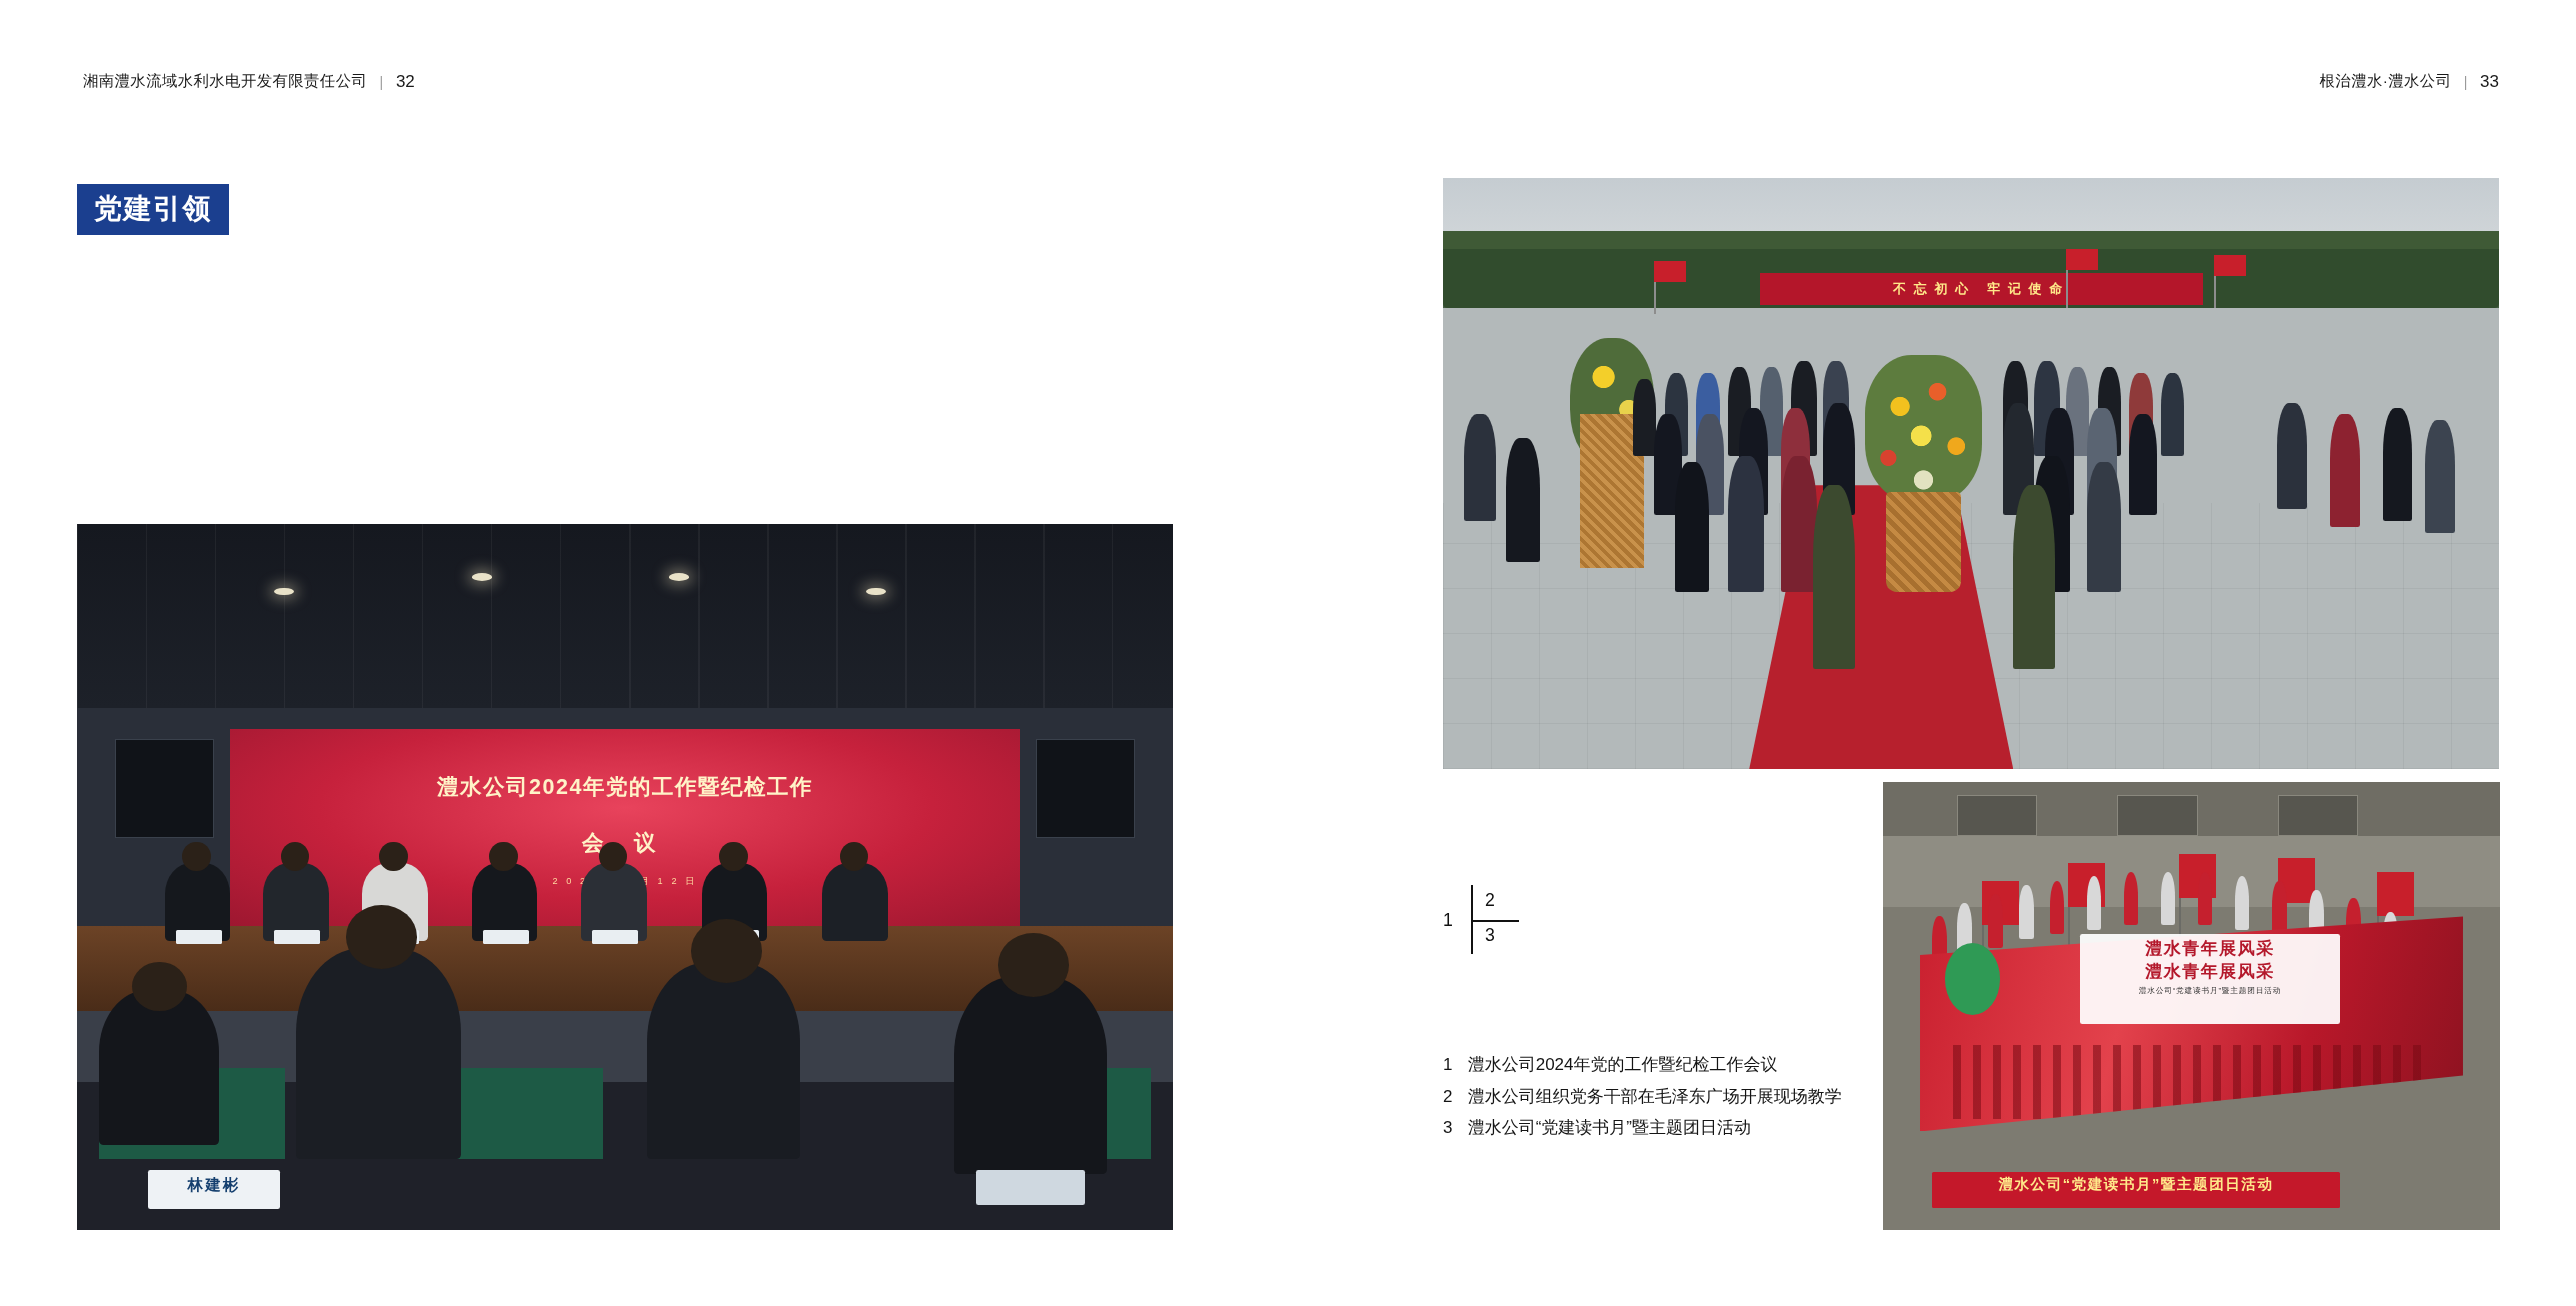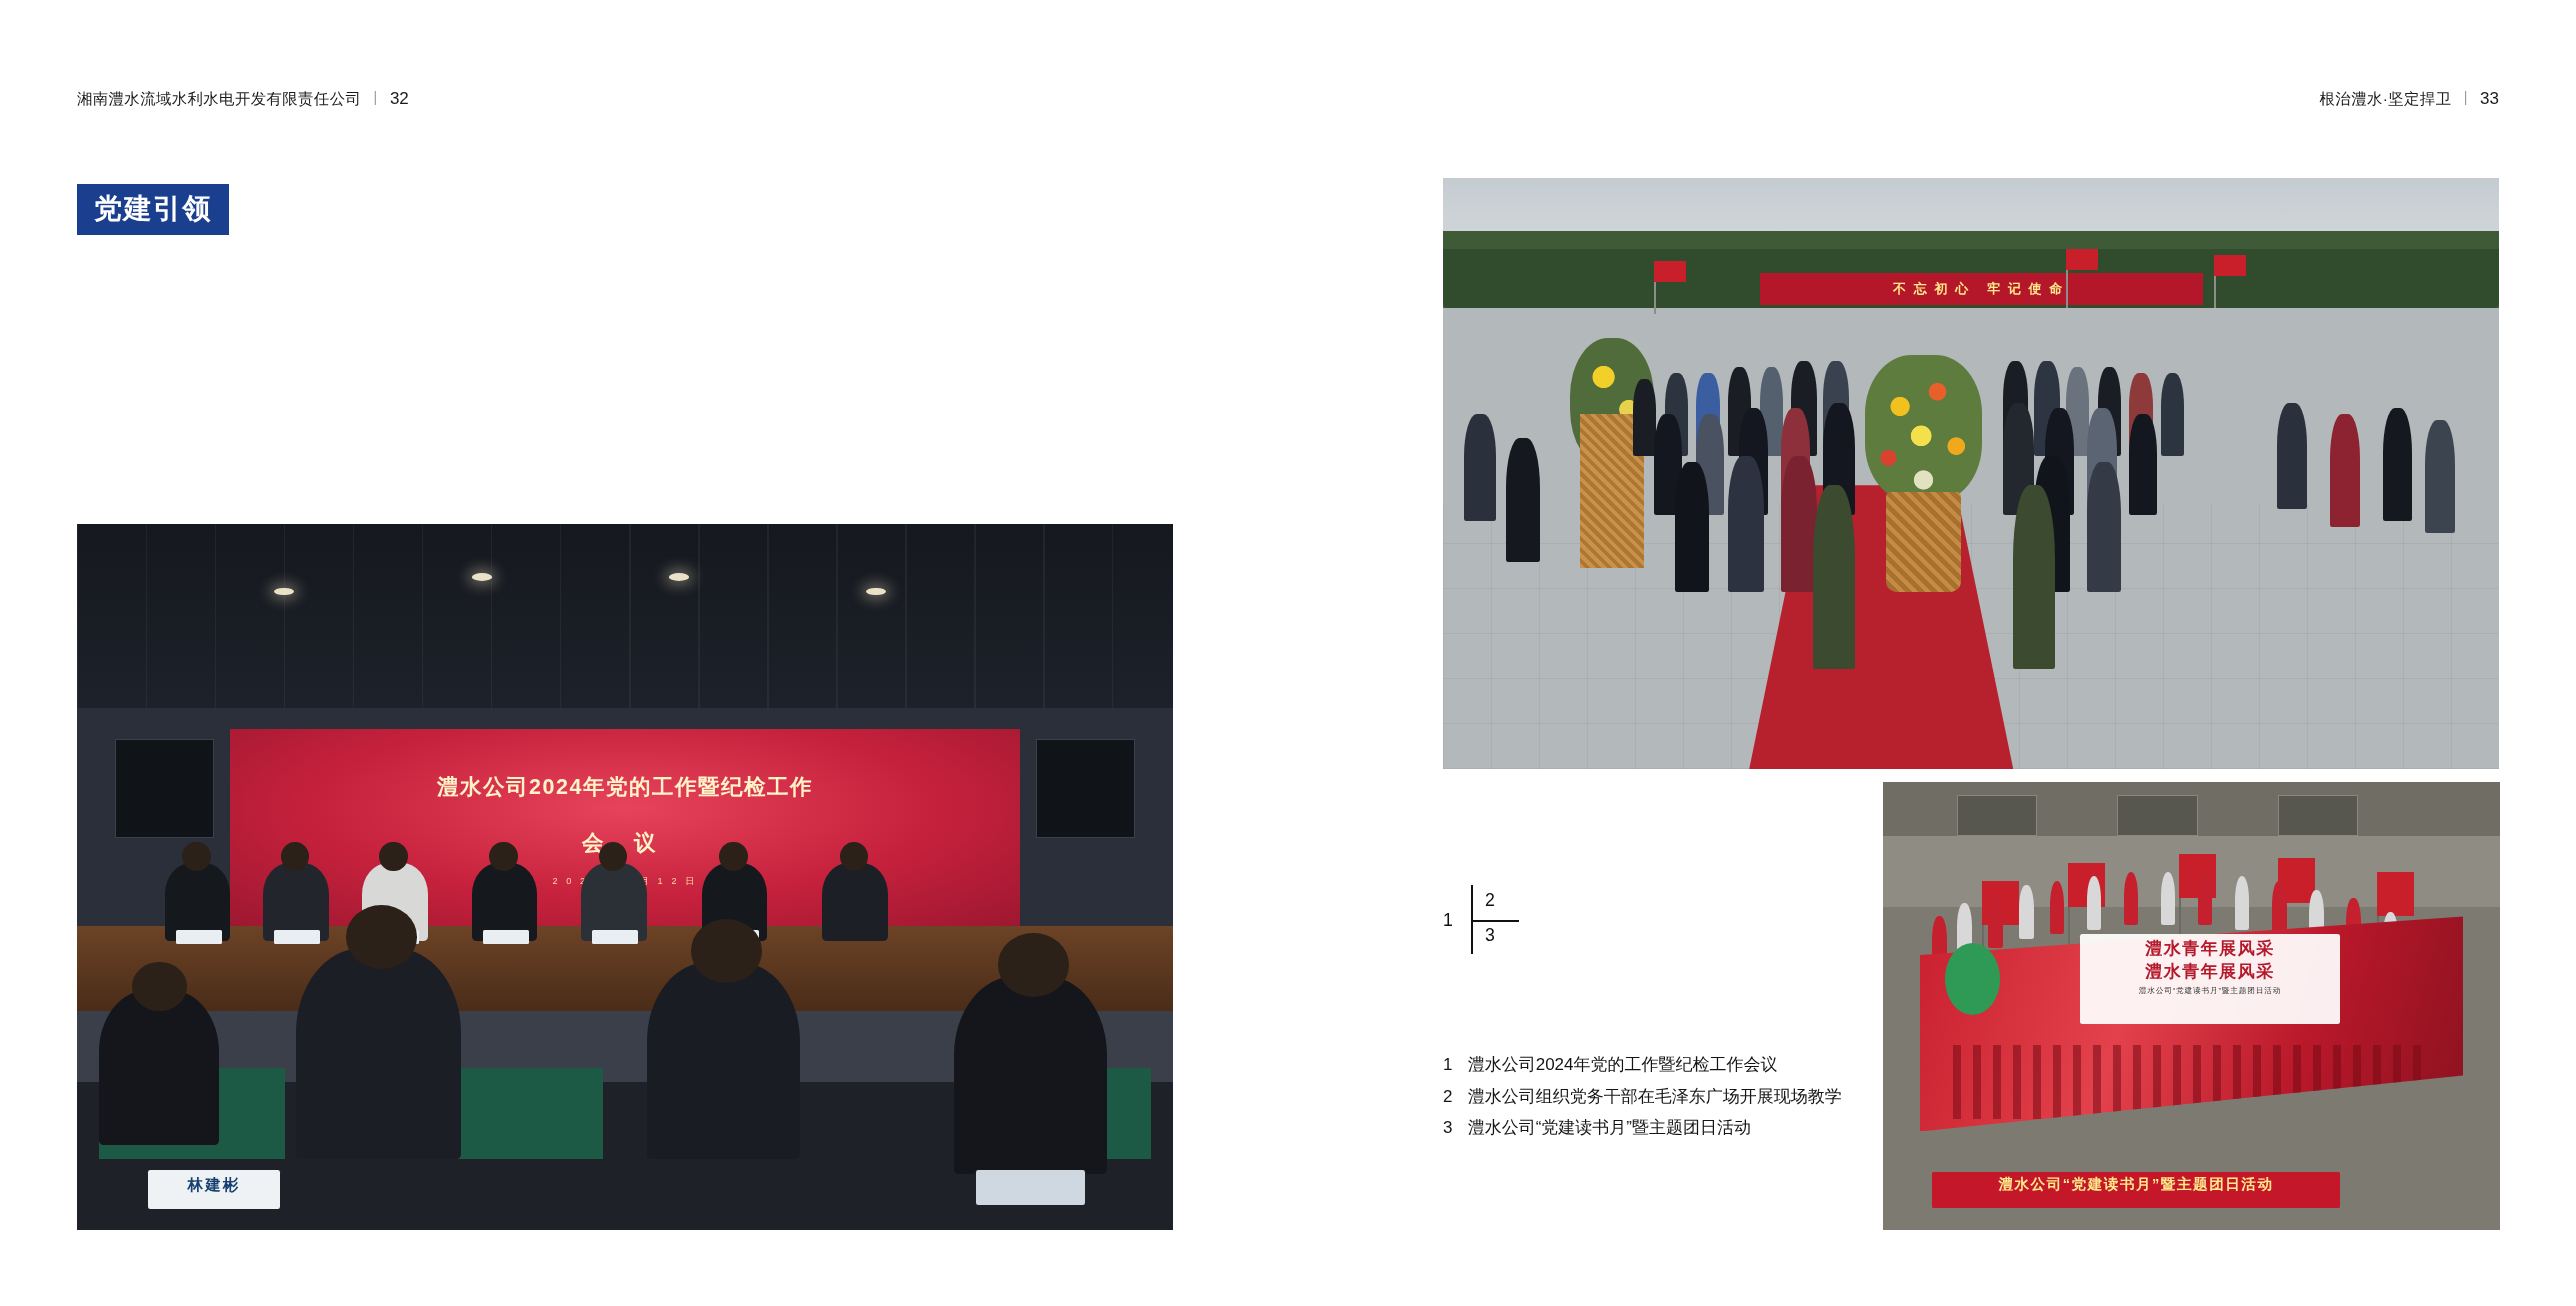--- a/index.html
+++ b/index.html
@@ -13,28 +13,29 @@
   .page {
     position: relative;
     width: 2576px;
     height: 1306px;
     background: #ffffff;
   }
 
   
   .runhead {
     position: absolute;
-    top: 89px;
+    top: 71px;
     display: flex;
-    align-items: flex-start;
+    align-items: center;
     gap: 12.3px;
     font-size: 15.4px;
     color: #1a1a1a;
     letter-spacing: 0.4px;
     white-space: nowrap;
+    margin-left: 6px;
   }
   .runhead.left  { left: 77px; }
   .runhead.right { right: 77px; }
   .runhead .sep  { color: #9a9a9a; font-size: 14px; }
   .runhead .pageno { font-weight: normal; font-size: 17px; letter-spacing: 0; }
 
   
   .section-title {
     position: absolute;
     left: 77px;
@@ -200,21 +201,21 @@
 
 <div class="page">
 
   <div class="runhead left">
     <span>湘南澧水流域水利水电开发有限责任公司</span>
     <span class="sep">|</span>
     <span class="pageno">32</span>
   </div>
 
   <div class="runhead right">
-    <span>根治澧水·坚定捍卫</span>
+    <span>根治澧水·澧水公司</span>
     <span class="sep">|</span>
     <span class="pageno">33</span>
   </div>
 
   <div class="section-title">党建引领</div>
 
 
   <div class="photo photo-1">
     <div class="p1 art">
       <div class="ceil"></div>

